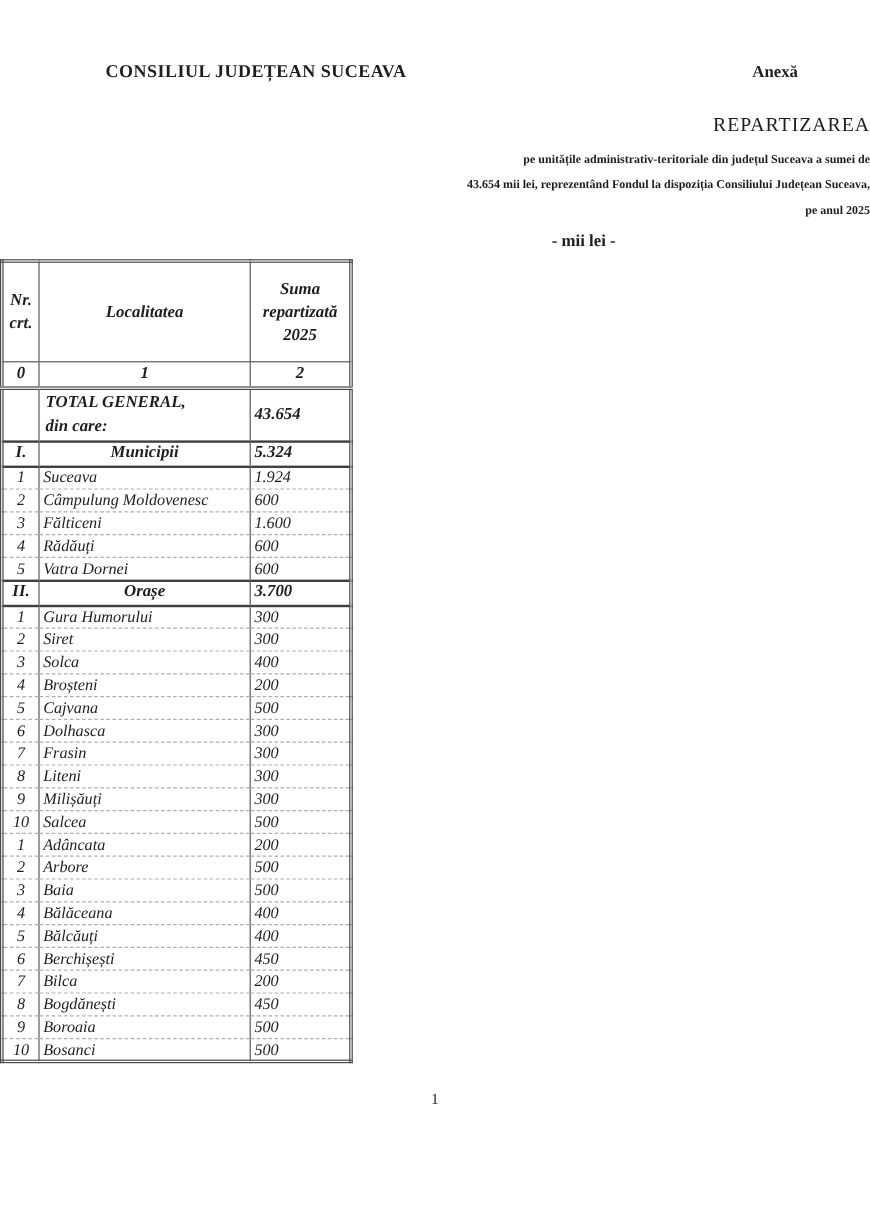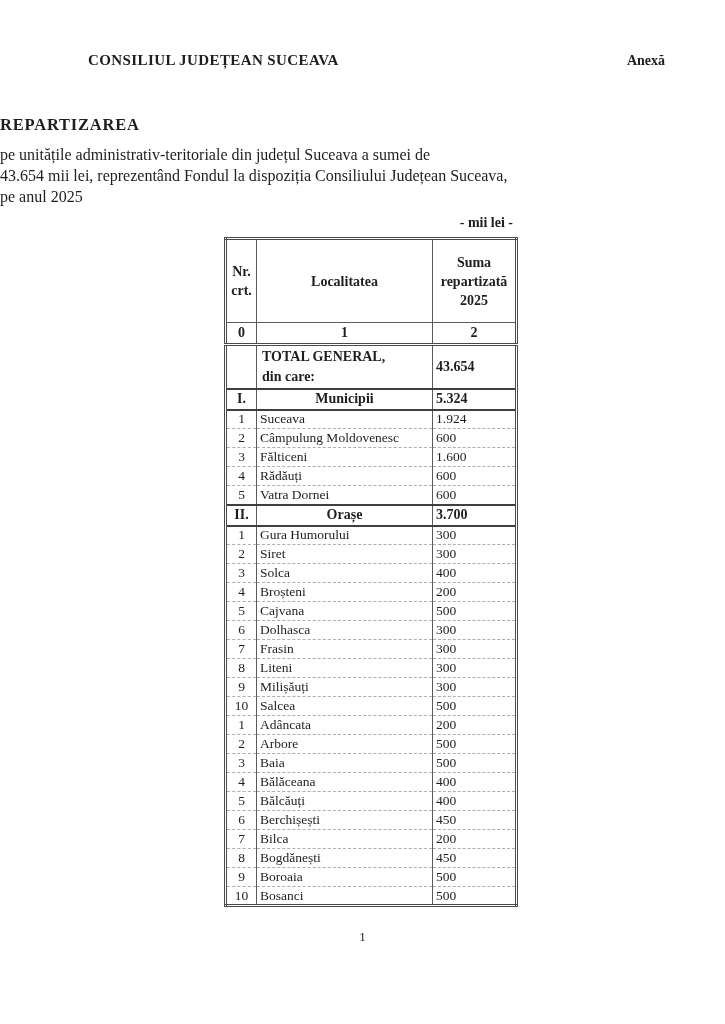--- a/index.html
+++ b/index.html
@@ -20,47 +20,47 @@
   .org-name {
     font-weight: bold;
     font-size: 15px;
     letter-spacing: 0.4px;
   }
   .annex-label {
     font-weight: bold;
     font-size: 14px;
   }
   .doc-title {
-    text-align: left;
-    font-weight: bold;
+    text-align: right;
+    font-weight: normal;
     font-size: 16.5px;
     letter-spacing: 0.8px;
-    margin-top: 46px;
+    margin-top: 25px;
   }
   .doc-subtitle {
-    text-align: left;
-    font-weight: normal;
-    font-size: 16px;
+    text-align: right;
+    font-weight: bold;
+    font-size: 10px;
     line-height: 21px;
     margin-top: 9px;
   }
   .unit-note {
     width: 291px;
     margin: 8px 0 6px 224px;
     text-align: right;
     font-weight: bold;
     font-size: 14px;
     padding-right: 2px;
   }
   table.alloc {
     border-collapse: collapse;
     table-layout: fixed;
     width: 291px;
-    margin-left: 224px;
     border: 3px double #4a4a4a;
+    font-style: italic;
   }
   .alloc th, .alloc td {
     border-left: 1px solid #5a5a5a;
     border-right: 1px solid #5a5a5a;
     padding: 0 3px;
     vertical-align: middle;
     overflow: hidden;
   }
   .row-head th {
     border-bottom: 1px solid #5a5a5a;

